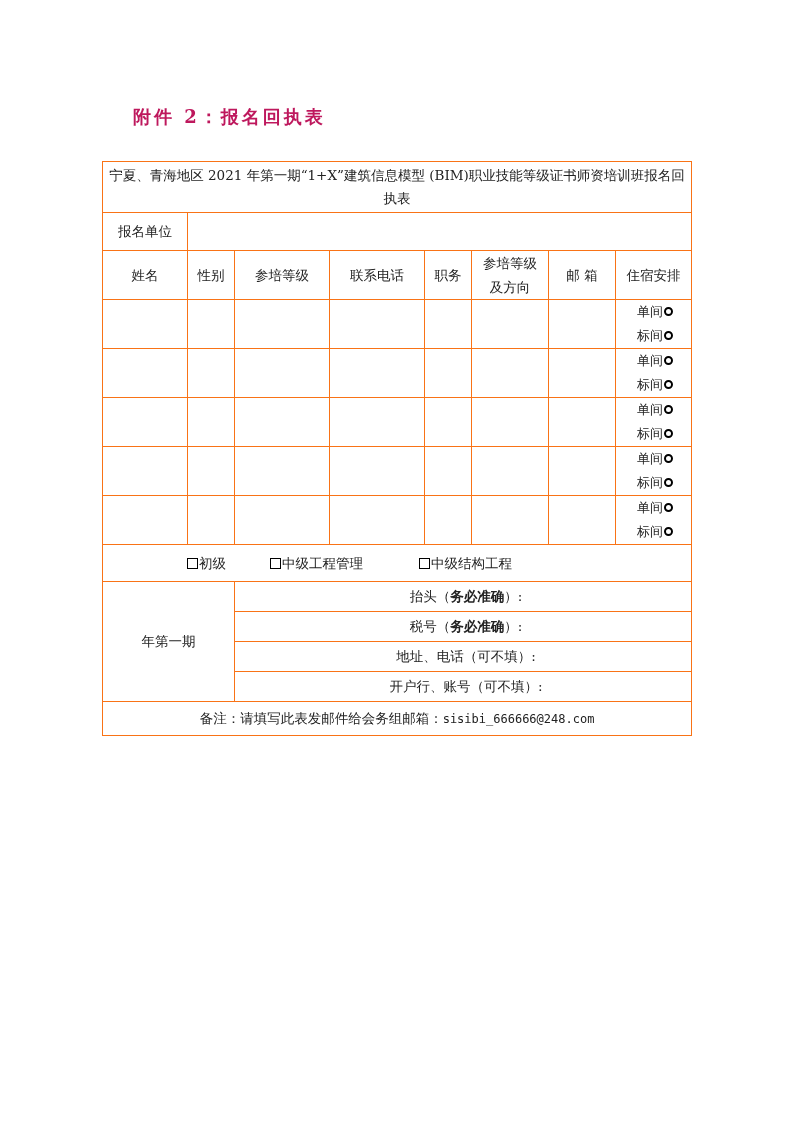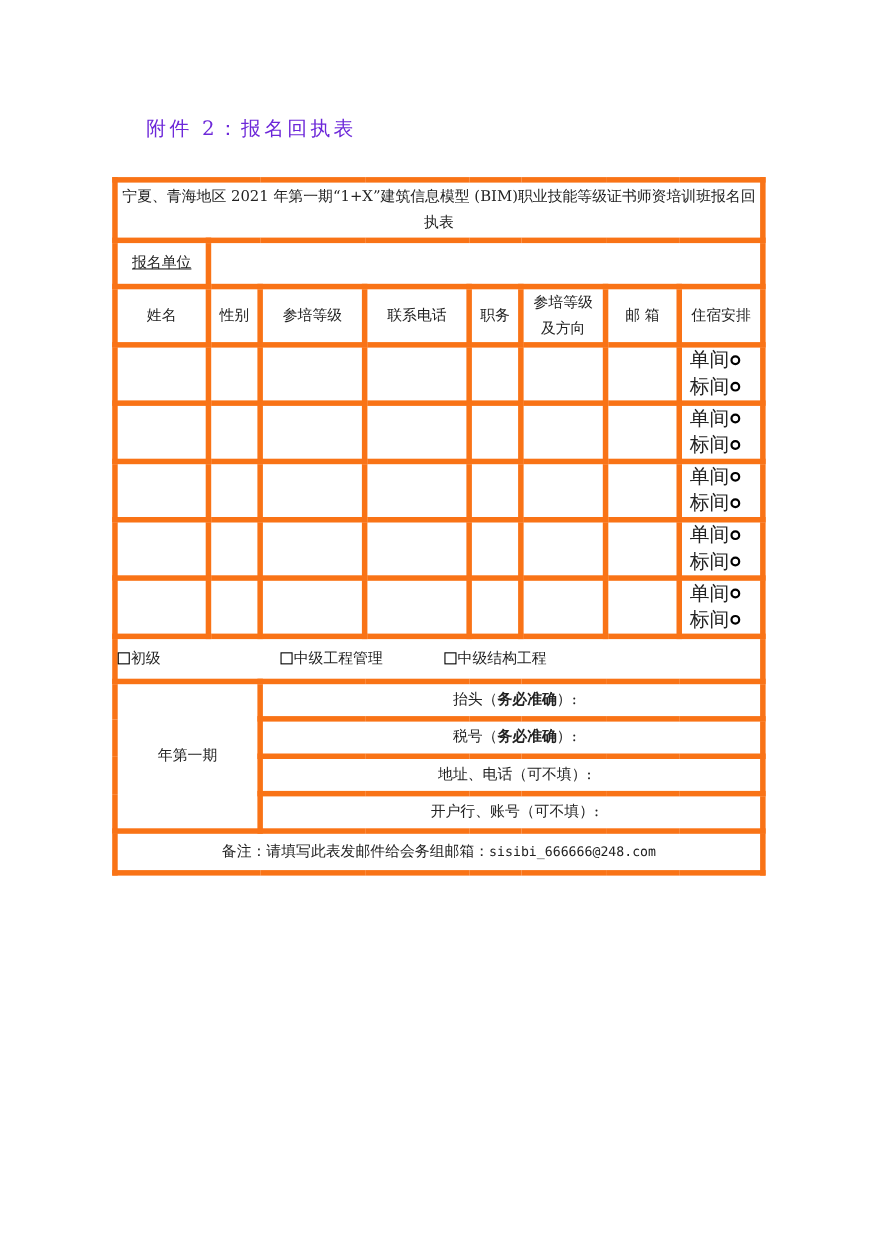--- a/index.html
+++ b/index.html
@@ -1,25 +1,25 @@
 <!DOCTYPE html>
 <html><head>
   <meta charset="utf-8">
   <style>
     html, body { margin: 0; padding: 0; background: #ffffff; }
     body { width: 793px; height: 1122px; position: relative; font-family: "DejaVu Serif", "Liberation Serif", serif; color: #222; }
-    .heading { position: absolute; left: 133px; top: 105px; font-size: 18px; letter-spacing: 3px; color: #6d28d9; }
+    .heading { position: absolute; left: 133px; top: 105px; font-size: 18px; letter-spacing: 3px; color: #be185d; font-weight: bold; }
     table.form { position: absolute; left: 102px; top: 161px; width: 589px; border-collapse: collapse; table-layout: fixed; font-size: 13.5px; }
-    table.form td { border: 5px solid #f97316; padding: 0; text-align: center; vertical-align: middle; line-height: 1.7; }
+    table.form td { border: 1px solid #f97316; padding: 0; text-align: center; vertical-align: middle; line-height: 1.7; }
     .title-cell { height: 48px; line-height: 24px; padding: 1px 4px !important; }
-    .unit-row td { height: 37px; text-decoration: underline; }
+    .unit-row td { height: 37px; }
     .hdr-row td { height: 48px; }
     .hdr-two { line-height: 24px !important; }
     .data-row td { height: 48px; }
-    .acc { text-align: right !important; padding-right: 18px !important; line-height: 24px !important; font-size: 18px; }
+    .acc { text-align: right !important; padding-right: 18px !important; line-height: 24px !important; font-size: 13px; }
     .ring { display: inline-block; width: 5px; height: 5px; border: 2.5px solid #000; border-radius: 50%; vertical-align: middle; margin-left: 1px; position: relative; top: -1px; }
     .level-row td { height: 36px; }
     .level-wrap { display: flex; justify-content: flex-start; }
     .level-item { display: inline-block; }
     .box { display: inline-block; width: 9px; height: 9px; border: 1px solid #000; vertical-align: middle; margin-right: 1px; position: relative; top: -1px; }
     .inv-row td { height: 29px; }
     .inv-field { text-align: center; padding-left: 6px !important; margin-left: 12px; }
     .bold { font-weight: bold; }
     .note-row td { height: 33px; text-align: left; padding-left: 5px; }
     .mono { font-family: "DejaVu Sans Mono", "Liberation Mono", monospace; font-size: 12px; }
@@ -121,22 +121,22 @@
     <td></td>
     <td class="acc">
       <span><span>单间</span><span class="ring"></span></span><br>
       <span><span>标间</span><span class="ring"></span></span>
     </td>
   </tr>
 
   <tr class="level-row">
     <td colspan="8">
       <div class="level-wrap">
-        <span class="level-item" style=""><span class="box"></span><span>初级</span></span>
-        <span class="level-item" style="margin-left:109px"><span class="box"></span><span>中级工程管理</span></span>
+        <span class="level-item" style="margin-left:84px"><span class="box"></span><span>初级</span></span>
+        <span class="level-item" style="margin-left:44px"><span class="box"></span><span>中级工程管理</span></span>
         <span class="level-item" style="margin-left:56px"><span class="box"></span><span>中级结构工程</span></span>
       </div>
     </td>
   </tr>
 
   <tr class="inv-row">
     <td colspan="2" rowspan="4">年第一期</td>
     <td colspan="6" class="inv-field"><span>抬头（</span><span class="bold">务必准确</span><span>）:</span></td>
   </tr>
   <tr class="inv-row">

